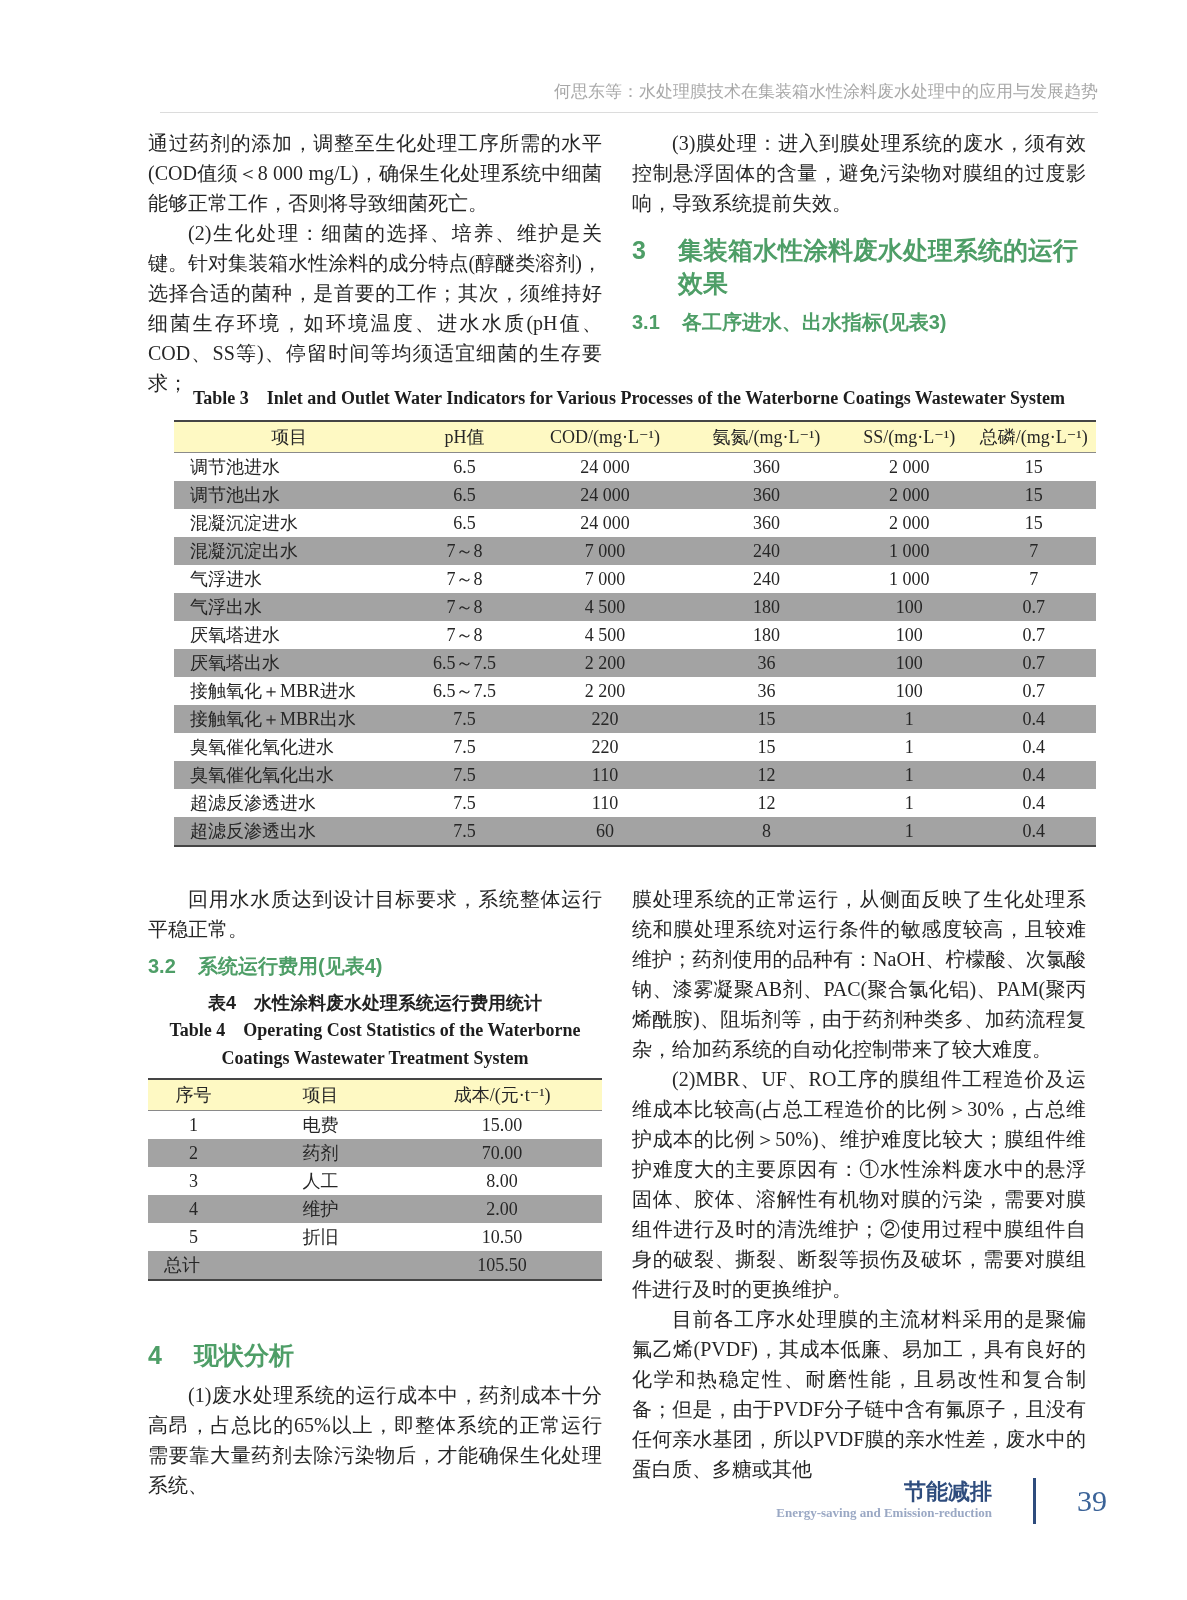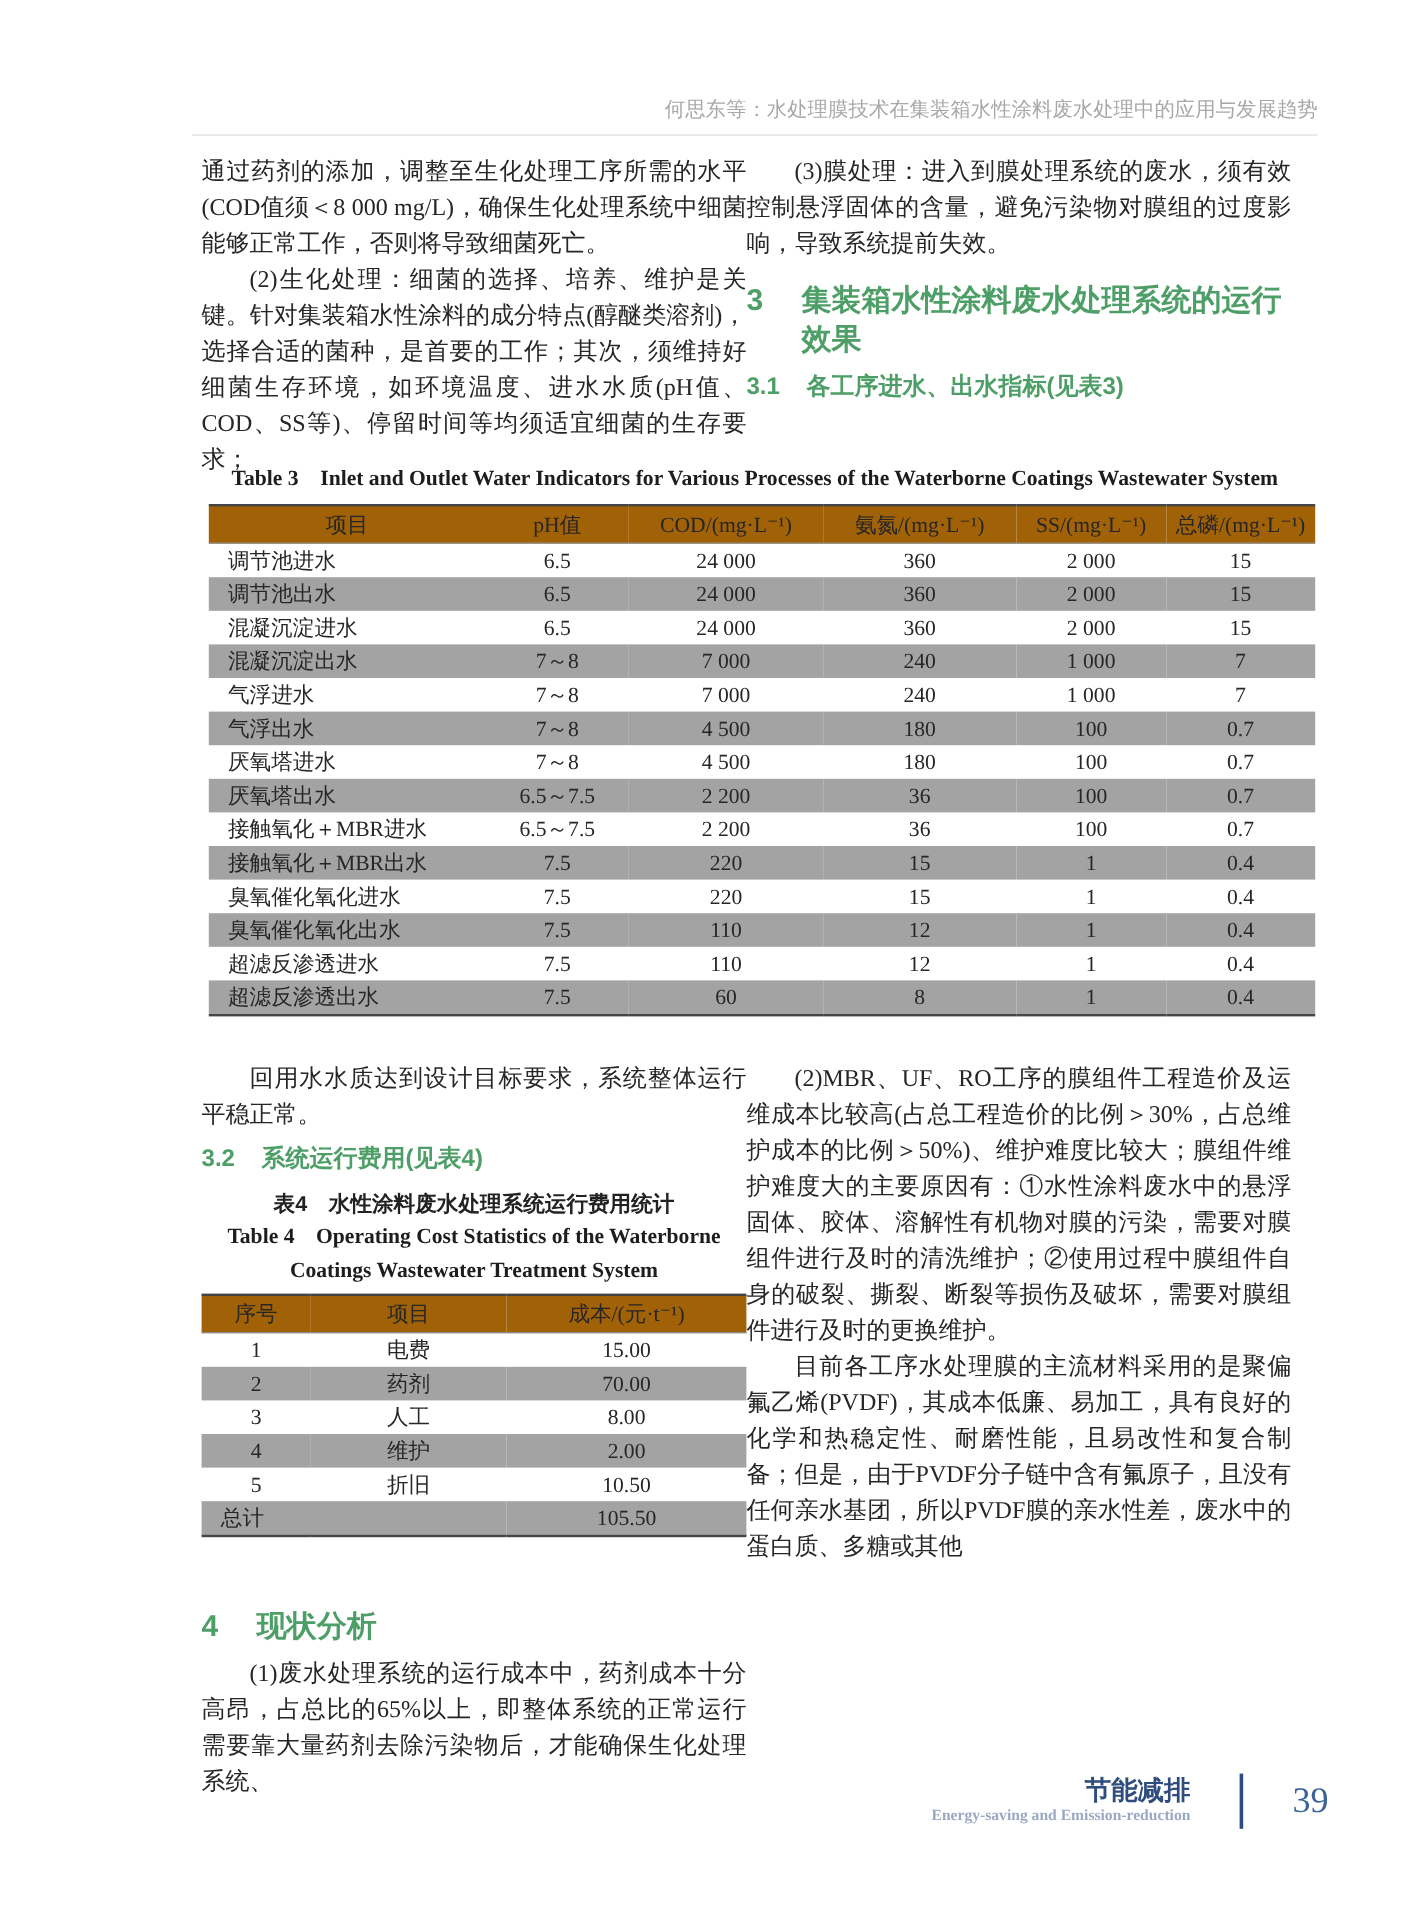--- a/index.html
+++ b/index.html
@@ -9,21 +9,21 @@
   }
   
   .running-head {
     position:absolute; top:80px; left:112px; width:938px;
     text-align:right; font-size:17px; color:#a8a8a8;
     font-family:"Liberation Sans","DejaVu Sans",sans-serif;
   }
   .head-rule { position:absolute; top:112px; left:112px; width:938px; height:1px; background:#dcdcdc; }
 
   
-  .cols { position:absolute; left:120px; width:938px; display:flex; }
+  .cols { position:absolute; left:100px; width:938px; display:flex; gap:30px; }
   .cols-top { top:128px; }
   .cols-bottom { top:884px; }
   .col { width:454px; }
 
   p { margin:0; font-size:20px; line-height:30px; text-align:justify; }
   p.indent { text-indent:2em; }
 
   .h2 {
     display:flex; color:#4e9e67; font-weight:700; font-size:25px; line-height:33px;
     font-family:"Liberation Sans","DejaVu Sans",sans-serif; margin:16px 0 8px;
@@ -39,21 +39,21 @@
   .table3-block { position:absolute; top:384px; left:112px; width:938px; }
   .tcap-cn {
     text-align:center; font-weight:700; font-size:18px; line-height:26px; color:#222;
     font-family:"Liberation Sans","DejaVu Sans",sans-serif;
   }
   .tcap-en { text-align:center; font-weight:700; font-size:18px; line-height:28px; color:#1d1d1d; }
 
   table { border-collapse:collapse; border-top:2px solid #454545; border-bottom:2px solid #454545; }
   .t3 { width:922px; margin:8px 0 0 14px; font-size:18px; }
   .t4 { width:454px; margin:6px 0 0 0; font-size:18px; }
-  thead tr { background:#a16207; border-bottom:1px solid #8a8a8a; }
+  thead tr { background:#fef9c3; border-bottom:1px solid #8a8a8a; }
   th { font-weight:400; padding:3px 4px; line-height:24px; text-align:center; }
   td { text-align:center; padding:2px 4px; line-height:24px; }
   td.first { text-align:left; padding-left:16px; }
   tr.stripe { background:#a3a3a3; }
 
   .t4cap-wrap { margin-top:10px; }
   .sec4 { margin-top:58px; }
 
   
   .footer { position:absolute; top:1478px; right:128px; display:flex; align-items:center;gap:31px; }
@@ -288,20 +288,21 @@
           </tr>
         </tbody>
       </table>
       <div class="h2 sec4">
         <span class="h2num">4</span>
         <span>现状分析</span>
       </div>
       <p class="indent">(1)废水处理系统的运行成本中，药剂成本十分高昂，占总比的65%以上，即整体系统的正常运行需要靠大量药剂去除污染物后，才能确保生化处理系统、</p>
     </div>
     <div class="col">
+      <p>膜处理系统的正常运行，从侧面反映了生化处理系统和膜处理系统对运行条件的敏感度较高，且较难维护；药剂使用的品种有：NaOH、柠檬酸、次氯酸钠、漆雾凝聚AB剂、PAC(聚合氯化铝)、PAM(聚丙烯酰胺)、阻垢剂等，由于药剂种类多、加药流程复杂，给加药系统的自动化控制带来了较大难度。</p>
       <p class="indent">(2)MBR、UF、RO工序的膜组件工程造价及运维成本比较高(占总工程造价的比例＞30%，占总维护成本的比例＞50%)、维护难度比较大；膜组件维护难度大的主要原因有：①水性涂料废水中的悬浮固体、胶体、溶解性有机物对膜的污染，需要对膜组件进行及时的清洗维护；②使用过程中膜组件自身的破裂、撕裂、断裂等损伤及破坏，需要对膜组件进行及时的更换维护。</p>
       <p class="indent">目前各工序水处理膜的主流材料采用的是聚偏氟乙烯(PVDF)，其成本低廉、易加工，具有良好的化学和热稳定性、耐磨性能，且易改性和复合制备；但是，由于PVDF分子链中含有氟原子，且没有任何亲水基团，所以PVDF膜的亲水性差，废水中的蛋白质、多糖或其他</p>
     </div>
   </div>
 
   <div class="footer">
     <div class="footer-names">
       <div class="footer-cn">节能减排</div>
       <div class="footer-en">Energy-saving and Emission-reduction</div>
     </div>

